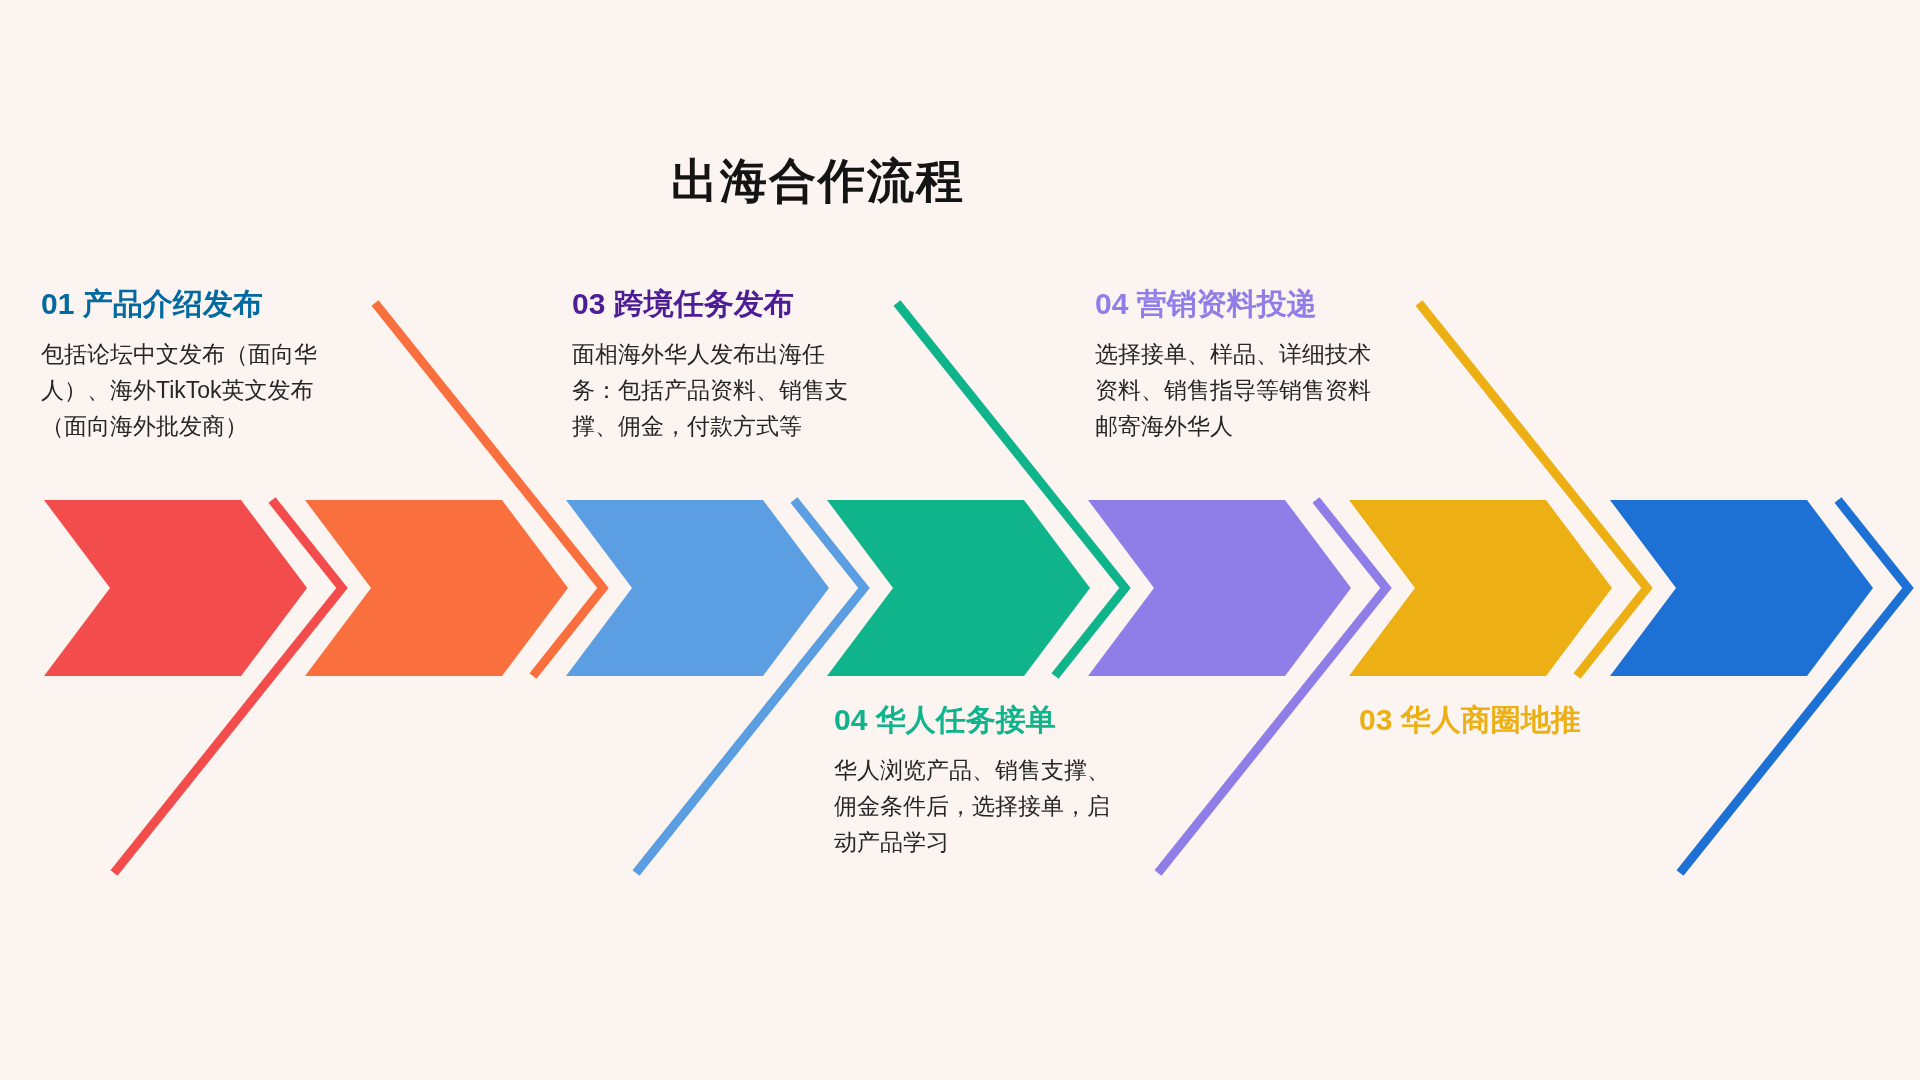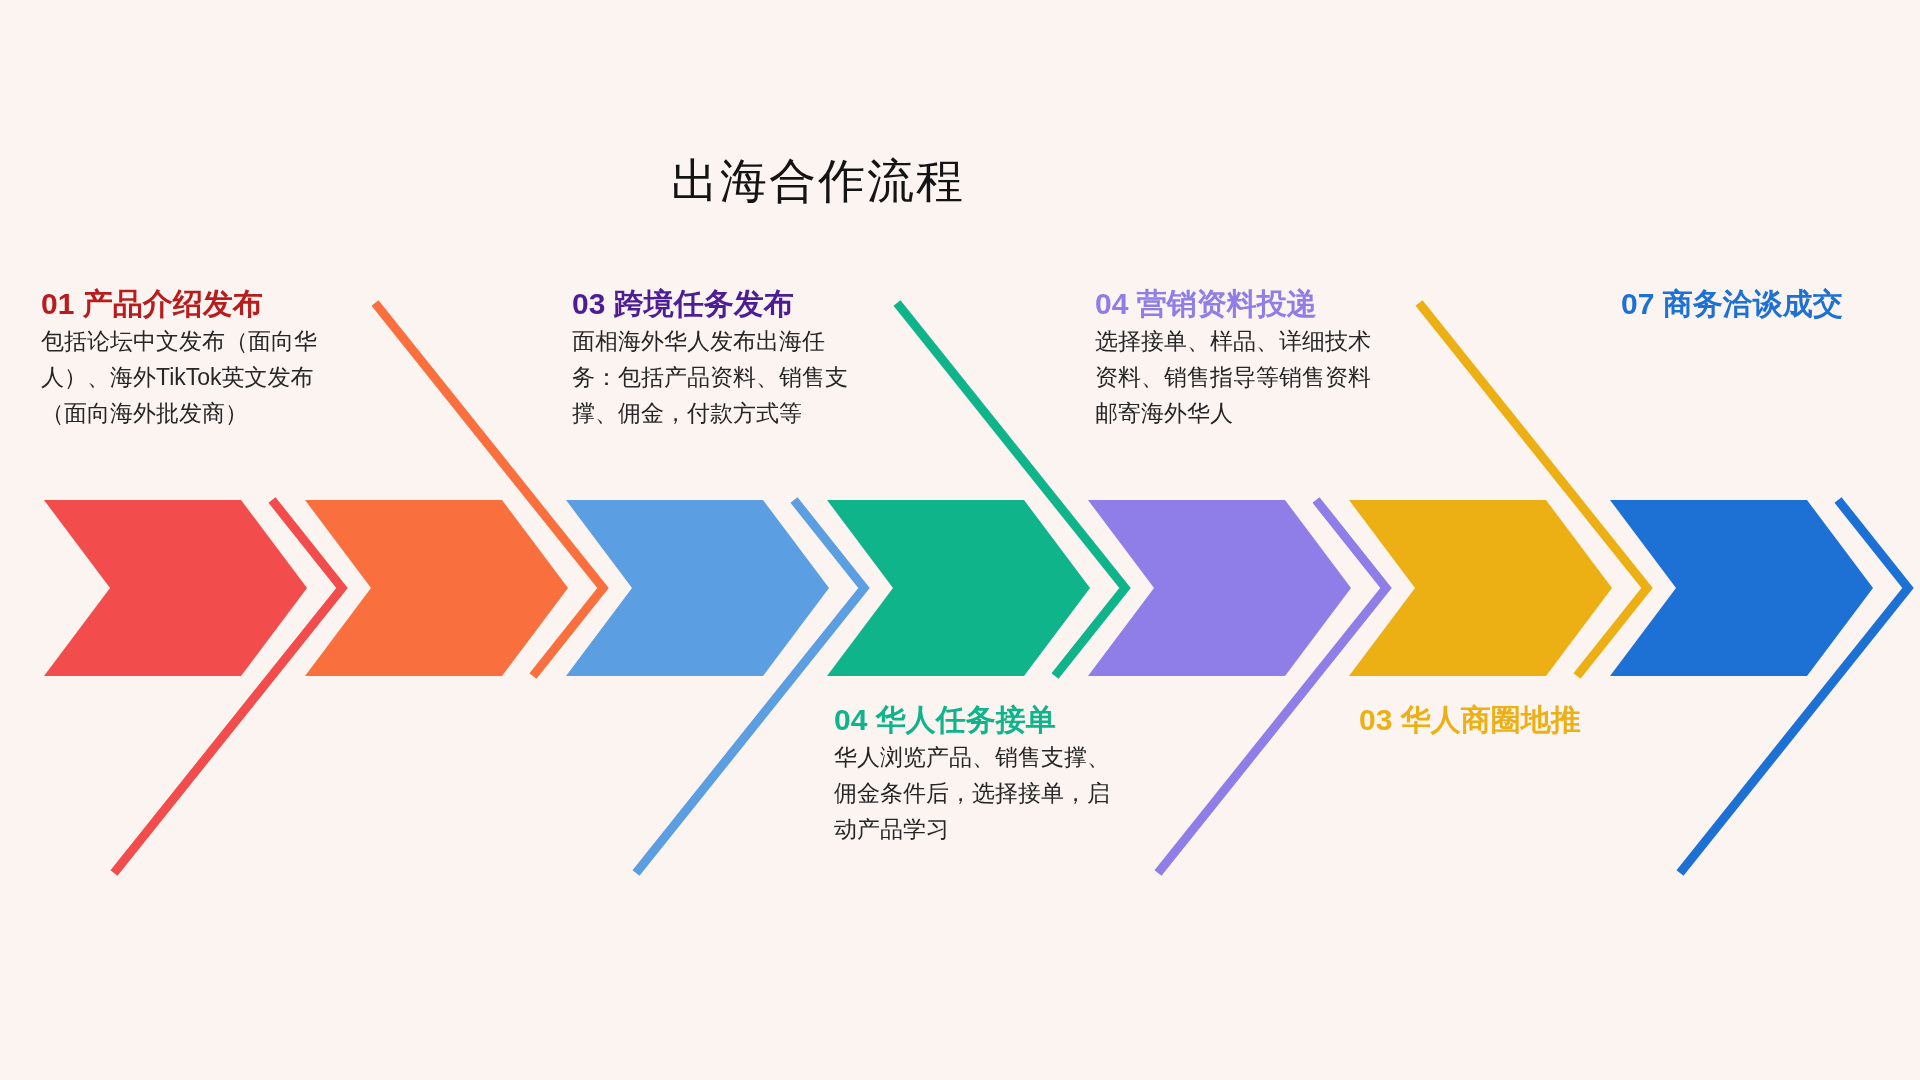--- a/index.html
+++ b/index.html
@@ -7,43 +7,43 @@
     width: 1920px; height: 1080px;
     background: #FCF4F1;
     overflow: hidden;
     font-family: "Liberation Sans", "DejaVu Sans", sans-serif;
   }
   .stage { position: relative; width: 1920px; height: 1080px; }
 
   .page-title {
     position: absolute; left: 0; top: 150px; width: 1636px;
     text-align: center;
-    font-size: 47px; font-weight: normal; color: #141414;
+    font-size: 47px; font-weight: bold; color: #141414;
     letter-spacing: 2px;
   }
 
   .step-text { position: absolute; width: 288px; }
   .step-title { font-size: 30px; font-weight: bold; line-height: 39px; white-space: nowrap; }
-  .step-desc  { font-size: 23px; line-height: 36px; color: #262626; width: 278px; }
+  .step-desc  { margin-top: 13px; font-size: 23px; line-height: 36px; color: #262626; width: 278px; }
 
   .top-row    { top: 284px; }
   .bottom-row { top: 700px; }
 
   .arrow-svg { position: absolute; top: 295px; width: 320px; height: 590px; overflow: visible; }
   .arrow-svg polyline { fill: none; stroke-width: 9; stroke-linejoin: miter; }
 </style>
 </head>
 <body>
 
 <div class="stage">
 
   <div class="page-title">出海合作流程</div>
 
   <div class="step-text top-row" style="left:41px">
-    <div class="step-title" style="color:#b91c1c">01 产品介绍发布</div>
+    <div class="step-title" style="color:#0369a1">01 产品介绍发布</div>
     <div class="step-desc">包括论坛中文发布（面向华人）、海外TikTok英文发布（面向海外批发商）</div>
   </div>
 
 
   <div class="step-text top-row" style="left:572px">
     <div class="step-title" style="color:#4c1d95">03 跨境任务发布</div>
     <div class="step-desc">面相海外华人发布出海任务：包括产品资料、销售支撑、佣金，付款方式等</div>
   </div>
 
   <div class="step-text bottom-row" style="left:834px">
@@ -54,21 +54,20 @@
   <div class="step-text top-row" style="left:1095px">
     <div class="step-title" style="color:#8F7DE8">04 营销资料投递</div>
     <div class="step-desc">选择接单、样品、详细技术资料、销售指导等销售资料邮寄海外华人</div>
   </div>
 
   <div class="step-text bottom-row" style="left:1359px">
     <div class="step-title" style="color:#ECAF14">03 华人商圈地推</div>
   </div>
 
   <div class="step-text top-row" style="left:1621px">
-    <div class="step-title" style="color:#1D71D4">07 商务洽谈成交</div>
   </div>
 
   <svg class="arrow-svg" style="left:44px" viewBox="0 0 320 590">
     <polygon points="0,205 197,205 263,293 197,381 0,381 66,293" fill="#F34C4C"></polygon>
     <polyline points="228,205 298,293 70,578" stroke="#F34C4C"></polyline>
   </svg>
 
   <svg class="arrow-svg" style="left:305px" viewBox="0 0 320 590">
     <polygon points="0,205 197,205 263,293 197,381 0,381 66,293" fill="#F9703E"></polygon>
     <polyline points="70,8 298,293 228,381" stroke="#F9703E"></polyline>

